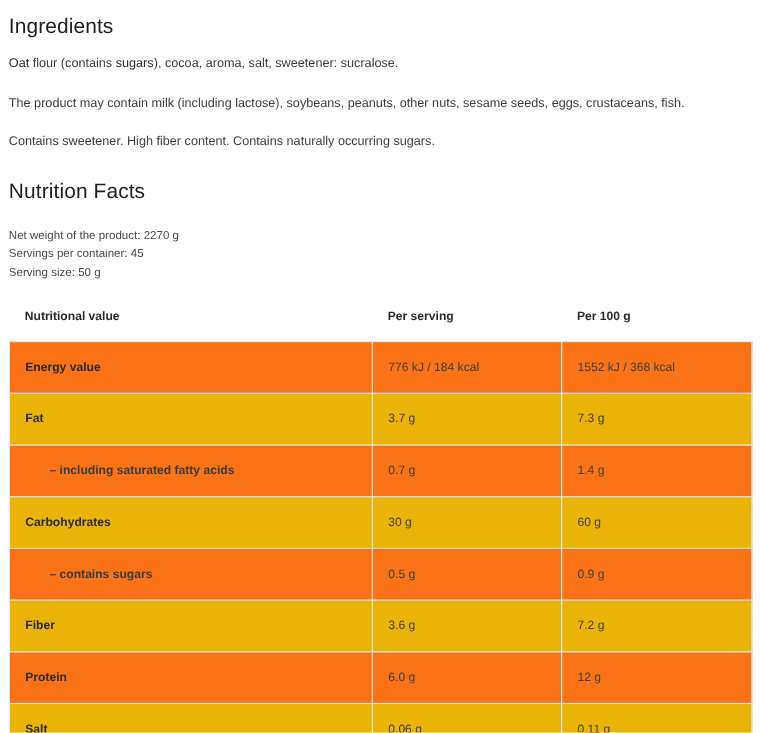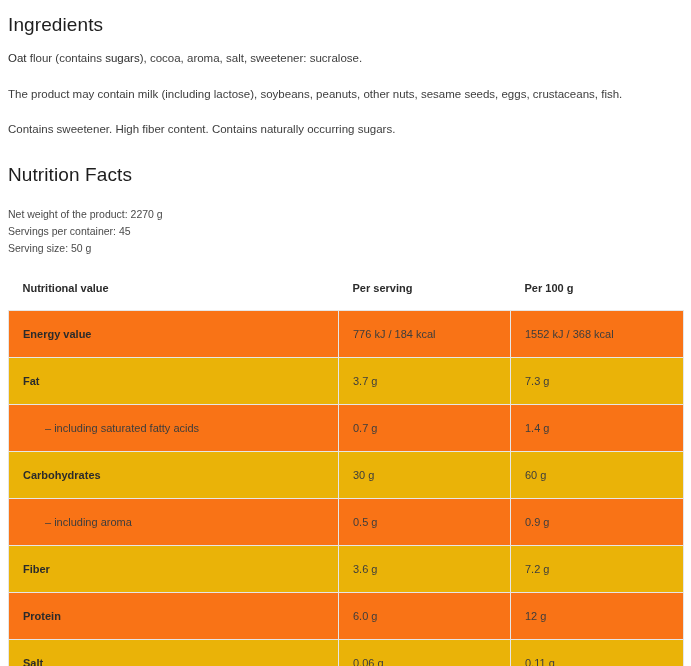--- a/index.html
+++ b/index.html
@@ -70,21 +70,21 @@
     padding: 16px 14px;
     border: 1px solid #e6e6e6;
     vertical-align: middle;
     height: 47px;
   }
   table.nutri tbody td.label {
     font-weight: bold;
     color: #2b2b2b;
   }
   table.nutri tbody td.label.sub {
-    font-weight: normal;
+    font-weight: bold;
     padding-left: 36px;
     color: #3d3d3d;
   }
   table.nutri tbody tr.shade td {
     background: #eab308;
   }
   table.nutri tbody tr.plain td {
     background: #f97316;
   }
 </style>
@@ -137,21 +137,21 @@
         <td class="label sub">– including saturated fatty acids</td>
         <td>0.7 g</td>
         <td>1.4 g</td>
       </tr>
       <tr class="shade">
         <td class="label">Carbohydrates</td>
         <td>30 g</td>
         <td>60 g</td>
       </tr>
       <tr class="plain">
-        <td class="label sub">– including aroma</td>
+        <td class="label sub">– contains sugars</td>
         <td>0.5 g</td>
         <td>0.9 g</td>
       </tr>
       <tr class="shade">
         <td class="label">Fiber</td>
         <td>3.6 g</td>
         <td>7.2 g</td>
       </tr>
       <tr class="plain">
         <td class="label">Protein</td>

